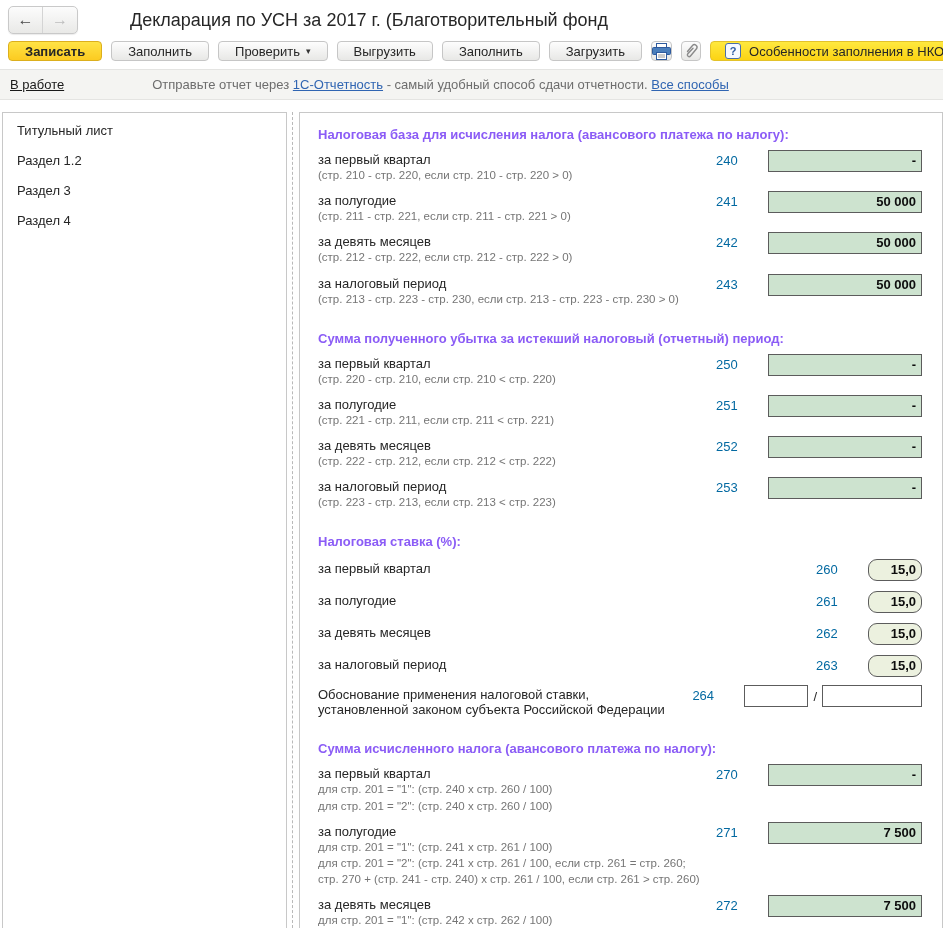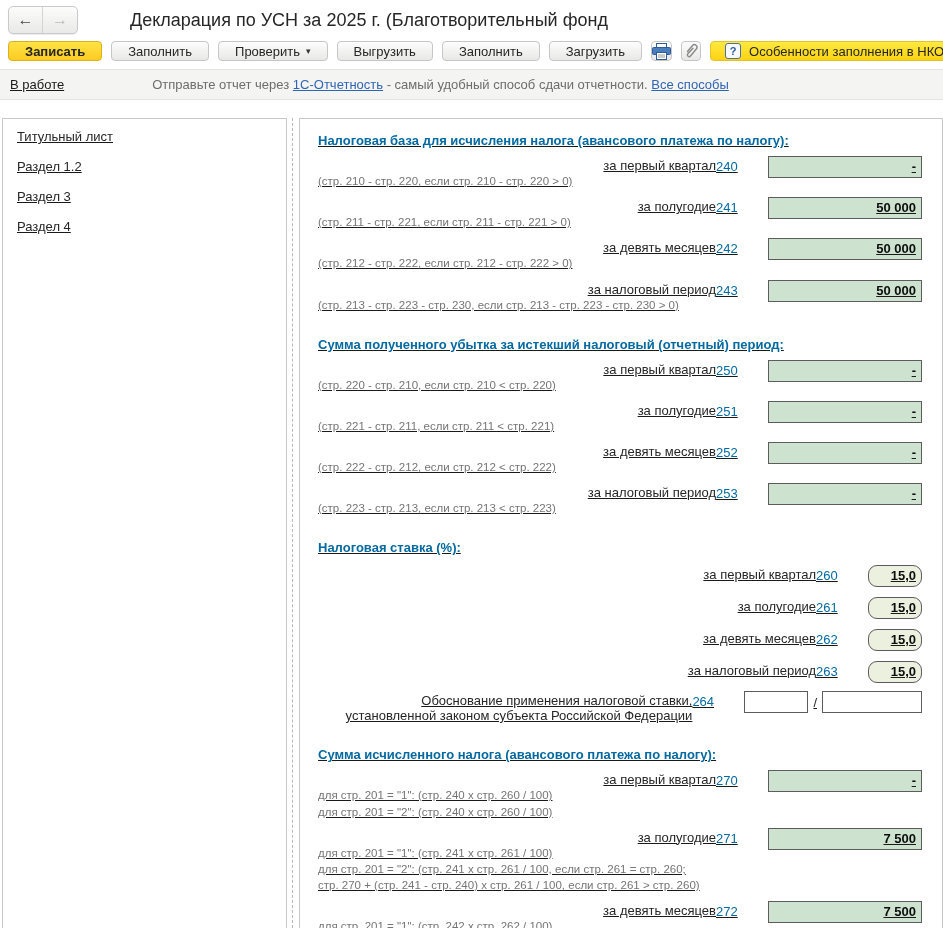--- a/index.html
+++ b/index.html
@@ -33,39 +33,39 @@
                 align-items:center; justify-content:center; }
 
   
   .statusbar { height:31px; background:#f4f4f2; border-top:1px solid #e4e4e2; border-bottom:1px solid #e4e4e2;
                display:flex; align-items:center; padding:8px 10px; font-size:13px; margin-top:2px; }
   .status-link { color:#1a1a1a; text-decoration:underline; cursor:pointer; }
   .status-msg { margin-left:88px; color:#6d6d6d; }
   .blue-link { color:#3065b2; text-decoration:underline; cursor:pointer; }
 
   
-  .workspace { flex:1; display:flex; margin-top:18px; min-height:0;text-decoration:underline; }
+  .workspace { flex:1; display:flex; margin-top:12px; min-height:0; }
   .sidebar { width:285px; margin-left:2px; border:1px solid #c8c8c8; border-bottom:none; background:#fff;
              padding-top:2px; }
   .side-item { padding:6px 12px; font-size:13px; color:#262626; cursor:pointer; margin:1px 1px;
                border:1px solid transparent; }
   .side-item.selected { background:#fbe7a1; border-color:#e2c05e; border-radius:2px; }
   .splitter { width:12px; position:relative; cursor:col-resize; }
   .splitter::after { content:""; position:absolute; left:5px; top:0; bottom:0;
                      border-left:1px dashed #b9b9b9; }
   .main { flex:1; border:1px solid #c8c8c8; border-bottom:none; border-right:1px solid #c8c8c8;
           background:#fff; padding:2px 0 0 18px; overflow:hidden; }
 
   
-  .section-title { font-size:13px; font-weight:bold; color:#0369a1; margin-top:24px; }
+  .section-title { font-size:13px; font-weight:bold; color:#8b5cf6; margin-top:24px; }
   .section:first-child .section-title { margin-top:12px; }
   .frow { display:flex; align-items:flex-start; margin-top:8px; }
   .frow.rate { margin-top:10px; }
   .row-text { flex:1; padding-top:2px; min-width:0; }
-  .row-label { font-size:13px; color:#262626;text-align:right; }
+  .row-label { font-size:13px; color:#262626; }
   .row-formula { font-size:11.5px; color:#757575; line-height:1.32; margin-top:1px; }
   .row-code { width:36px; font-size:13px; color:#0369a1; padding-top:3px; margin-right:16px; }
   .fieldwrap { display:flex; align-items:center; margin-right:20px; }
   .field { height:22px; border:1px solid #5c5c5c; font-size:13px; line-height:20px;
            text-align:right; padding:0 5px; font-weight:bold; color:#0d0d0d; }
   .field.green { width:154px; background:#cde3cf; }
   .field.rate  { width:54px;  background:#ecf1df;border-radius:9px; }
   .field.white-sm { width:64px; background:#fff; }
   .field.white-lg { width:100px; background:#fff; }
   .slash { margin:0 5px; font-size:13px; color:#262626; }
@@ -79,21 +79,21 @@
 
   <div class="header">
     <div class="nav-group">
       <div class="nav-btn back">
         <span>←</span>
       </div>
       <div class="nav-btn fwd">
         <span>→</span>
       </div>
     </div>
-    <div class="page-title">Декларация по УСН за 2025 г. (Благотворительный фонд</div>
+    <div class="page-title">Декларация по УСН за 2017 г. (Благотворительный фонд</div>
   </div>
 
   <div class="toolbar">
     <div class="btn primary">Записать</div>
     <div class="btn">Заполнить</div>
     <div class="btn">
       <span>Проверить</span>
       <span class="caret">▾</span>
     </div>
     <div class="btn">Выгрузить</div>

